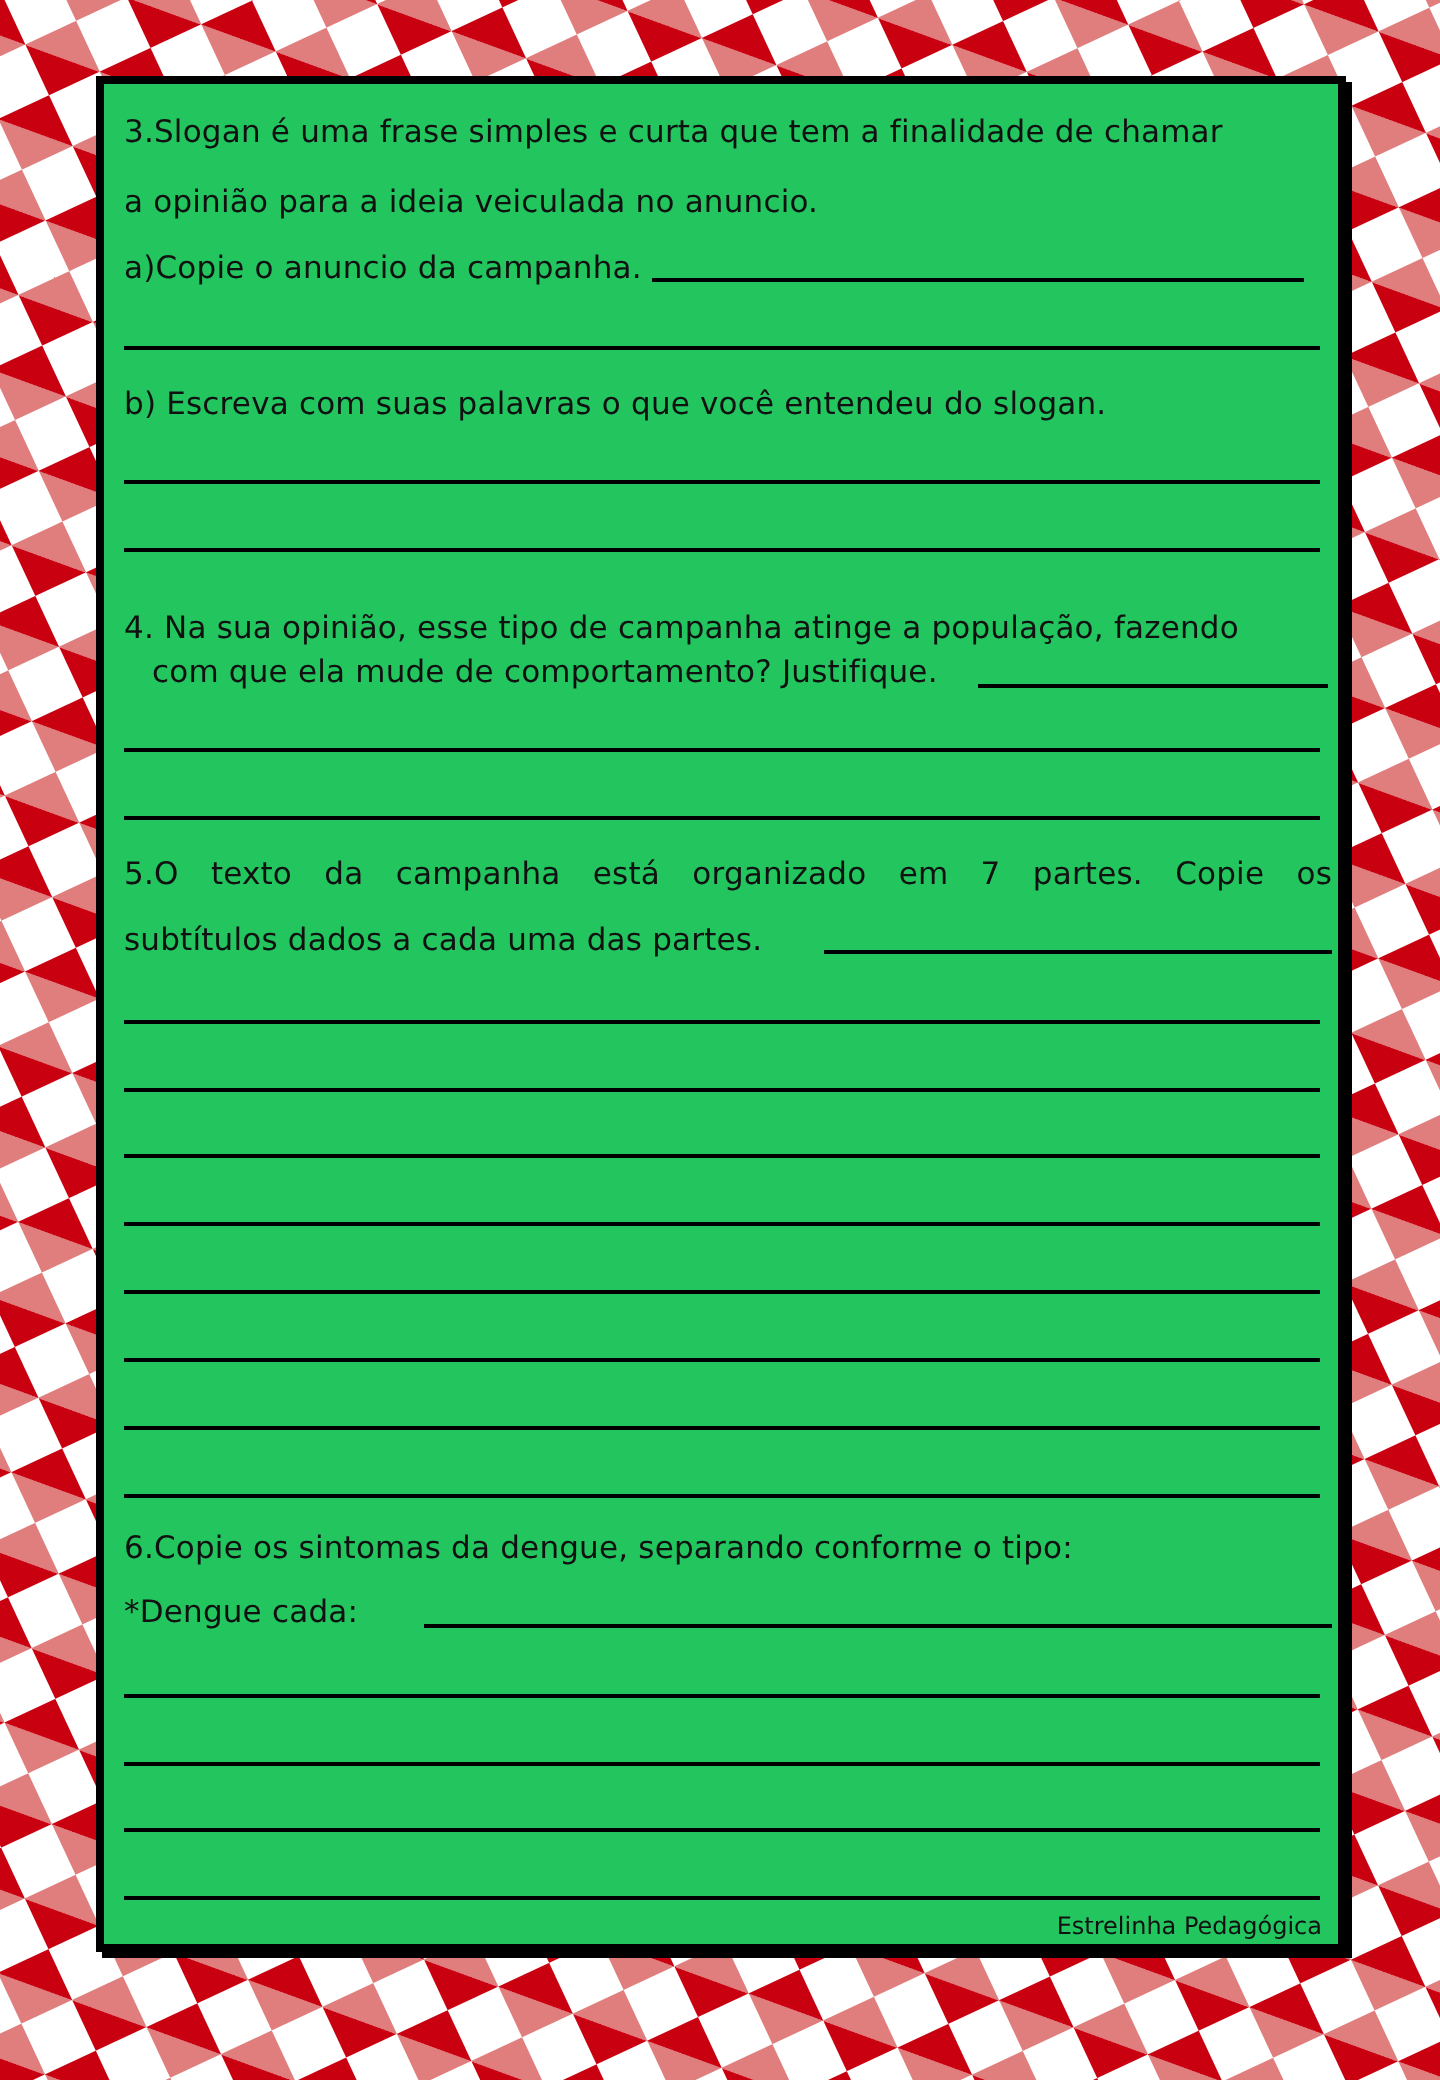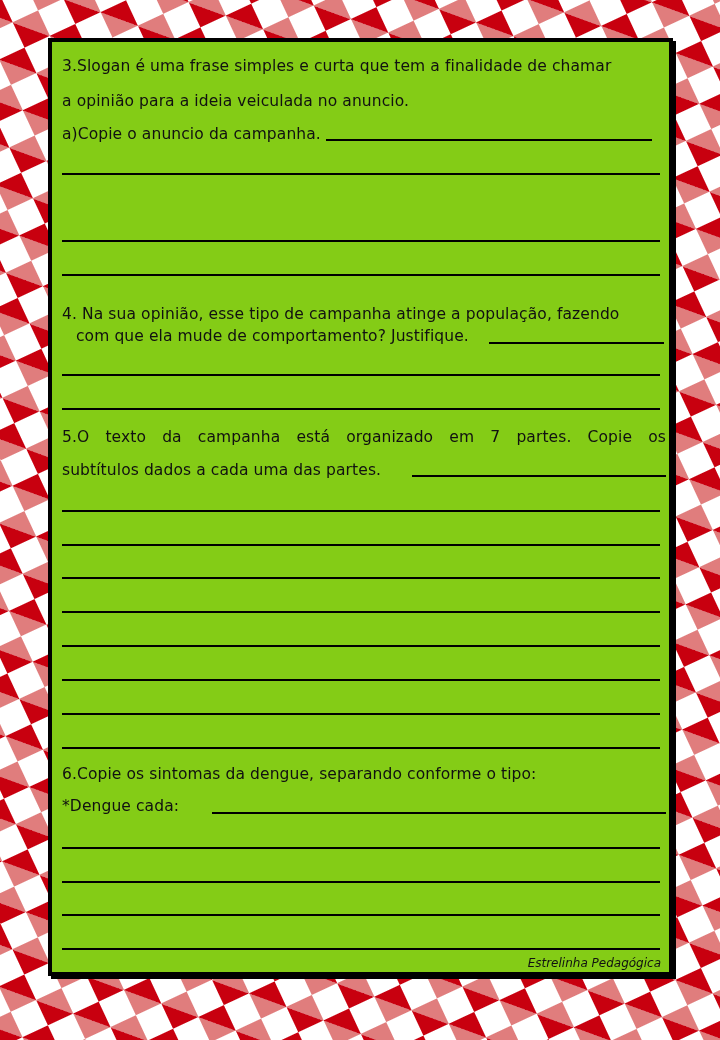--- a/index.html
+++ b/index.html
@@ -28,21 +28,21 @@
         linear-gradient(45deg, #e07d7d 25%, transparent 25%, transparent 75%, #e07d7d 75%);
       background-size: 56px 56px;
       background-position: 0 0, 28px 28px;
     }
     .sheet {
       position: absolute;
       left: 48px;
       top: 38px;
       width: 617px;
       height: 930px;
-      background: #84cc16;
+      background: #22c55e;
       border: 4px solid #000000;
       box-shadow: 3px 3px 0 #000000;
       box-sizing: content-box;
     }
     .text {
       position: absolute;
       left: 10px;
       font-size: 15.5px;
       color: #111111;
       white-space: nowrap;
@@ -60,36 +60,36 @@
       height: 2px;
       background: #000000;
     }
     .credit {
       position: absolute;
       right: 8px;
       bottom: 2px;
       font-size: 12px;
       color: #111111;
       white-space: nowrap;
-      font-style: italic;
     }
   </style>
 </head>
 <body>
 
 <div class="bg-pattern"></div>
 
 <div class="sheet">
 
   <div class="text" style="top:14px;">3.Slogan é uma frase simples e curta que tem a finalidade de chamar</div>
   <div class="text" style="top:49px;">a opinião para a ideia veiculada no anuncio.</div>
   <div class="text" style="top:82px;">a)Copie o anuncio da campanha.</div>
   <div class="rule" style="left:274px; width:326px; top:97px;"></div>
   <div class="rule" style="left:10px; width:598px; top:131px;"></div>
 
+  <div class="text" style="top:150px;">b) Escreva com suas palavras o que você entendeu do slogan.</div>
   <div class="rule" style="left:10px; width:598px; top:198px;"></div>
   <div class="rule" style="left:10px; width:598px; top:232px;"></div>
 
   <div class="text" style="top:250px;margin-top:12px;">4. Na sua opinião, esse tipo de campanha atinge a população, fazendo</div>
   <div class="text" style="top:284px;margin-left:14px;">com que ela mude de comportamento? Justifique.</div>
   <div class="rule" style="left:437px; width:175px; top:300px;"></div>
   <div class="rule" style="left:10px; width:598px; top:332px;"></div>
   <div class="rule" style="left:10px; width:598px; top:366px;"></div>
 
   <div class="text justify" style="top:385px;">5.O texto da campanha está organizado em 7 partes. Copie os</div>

